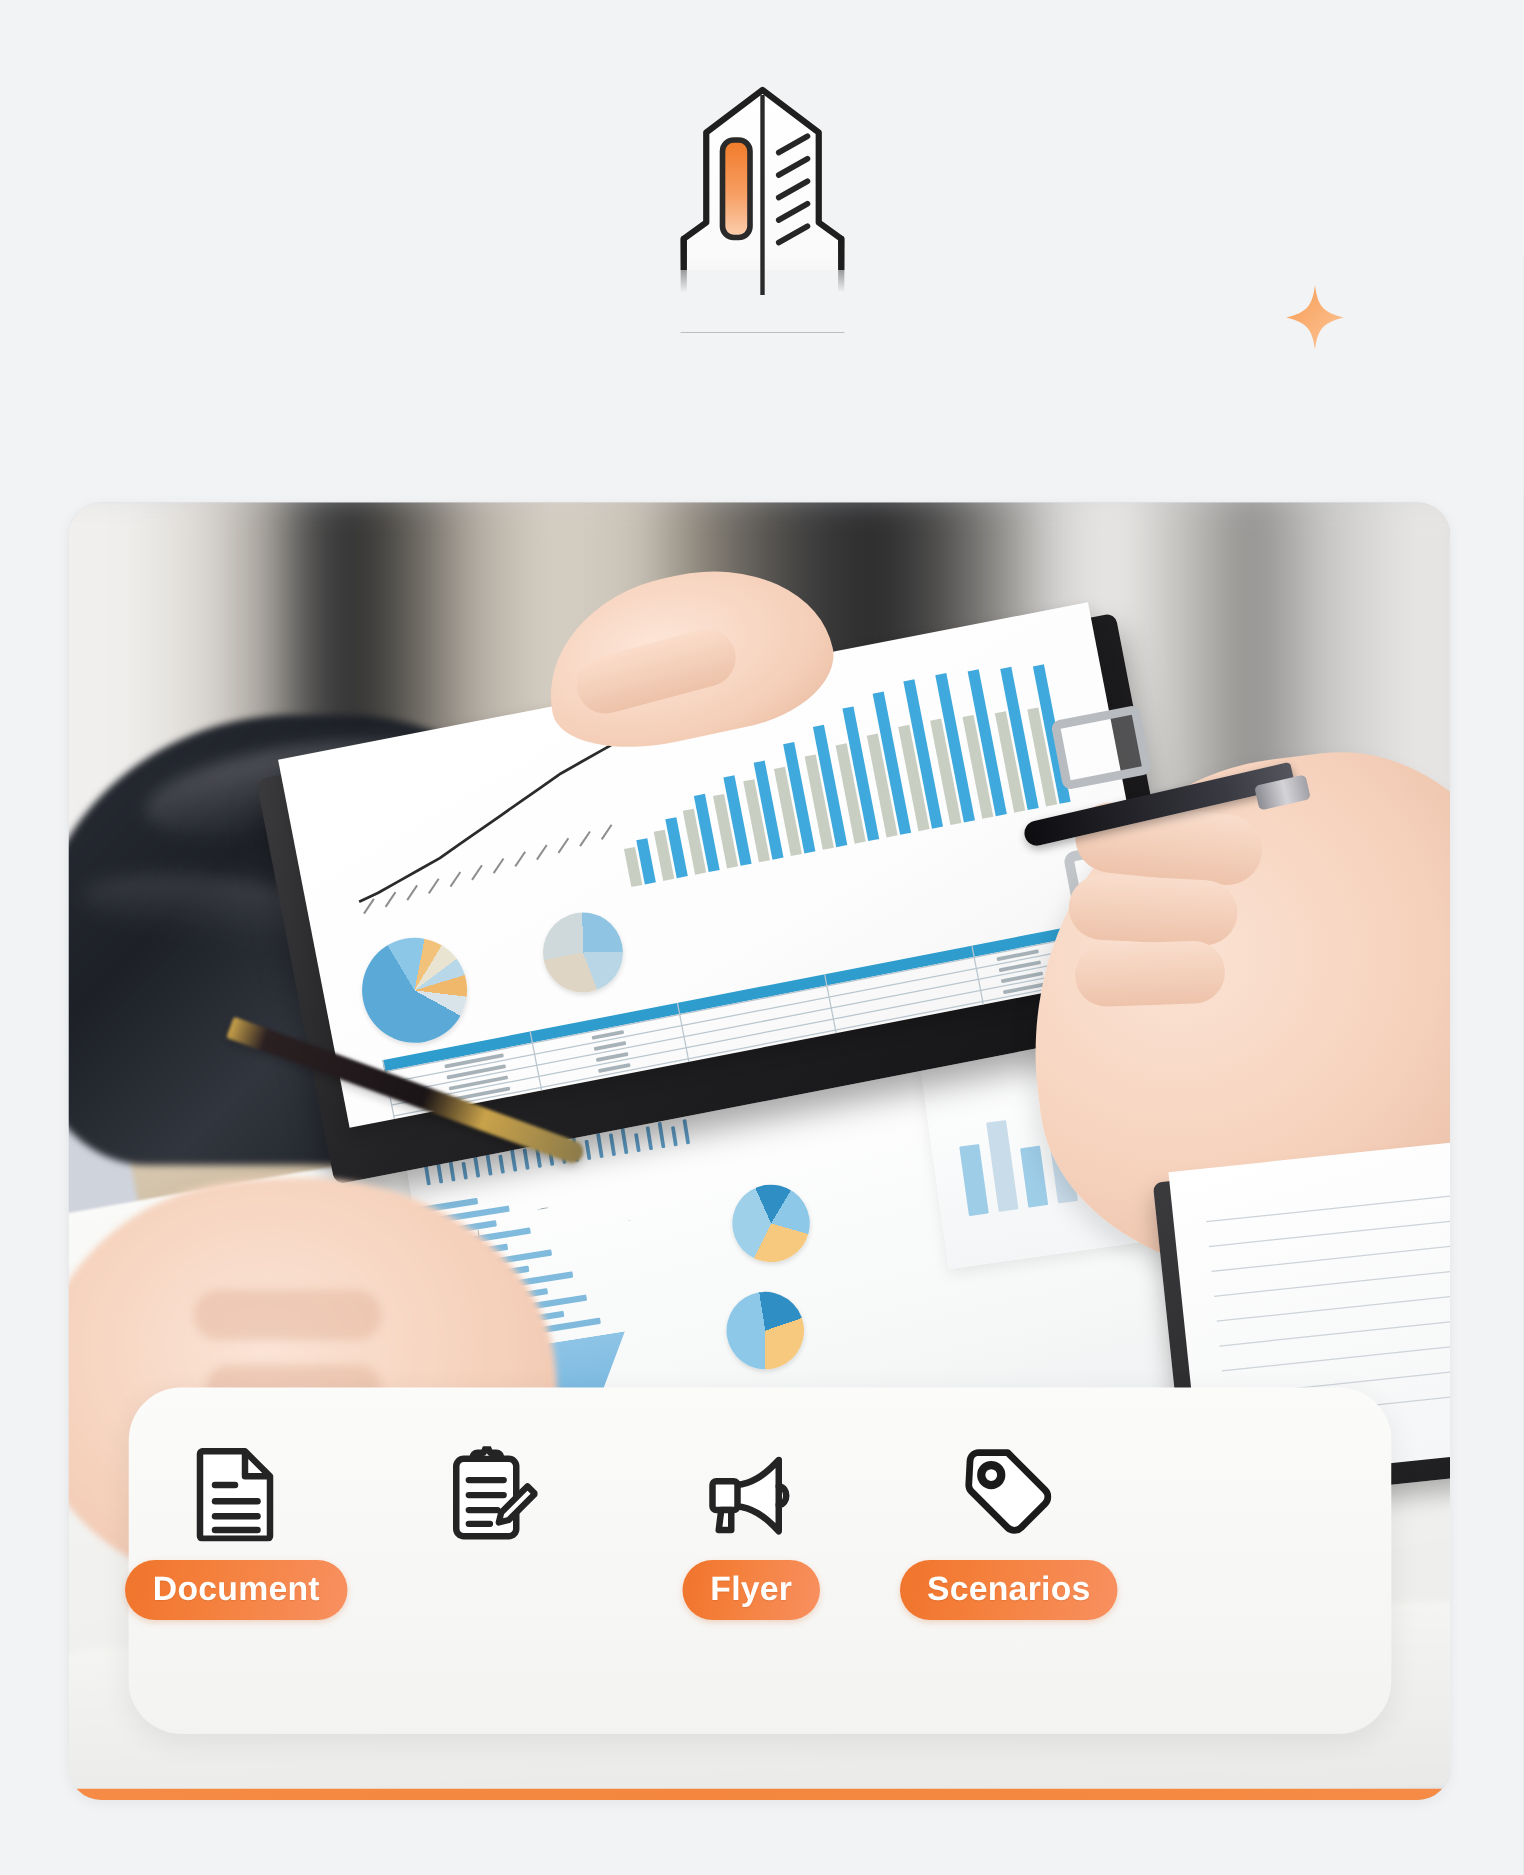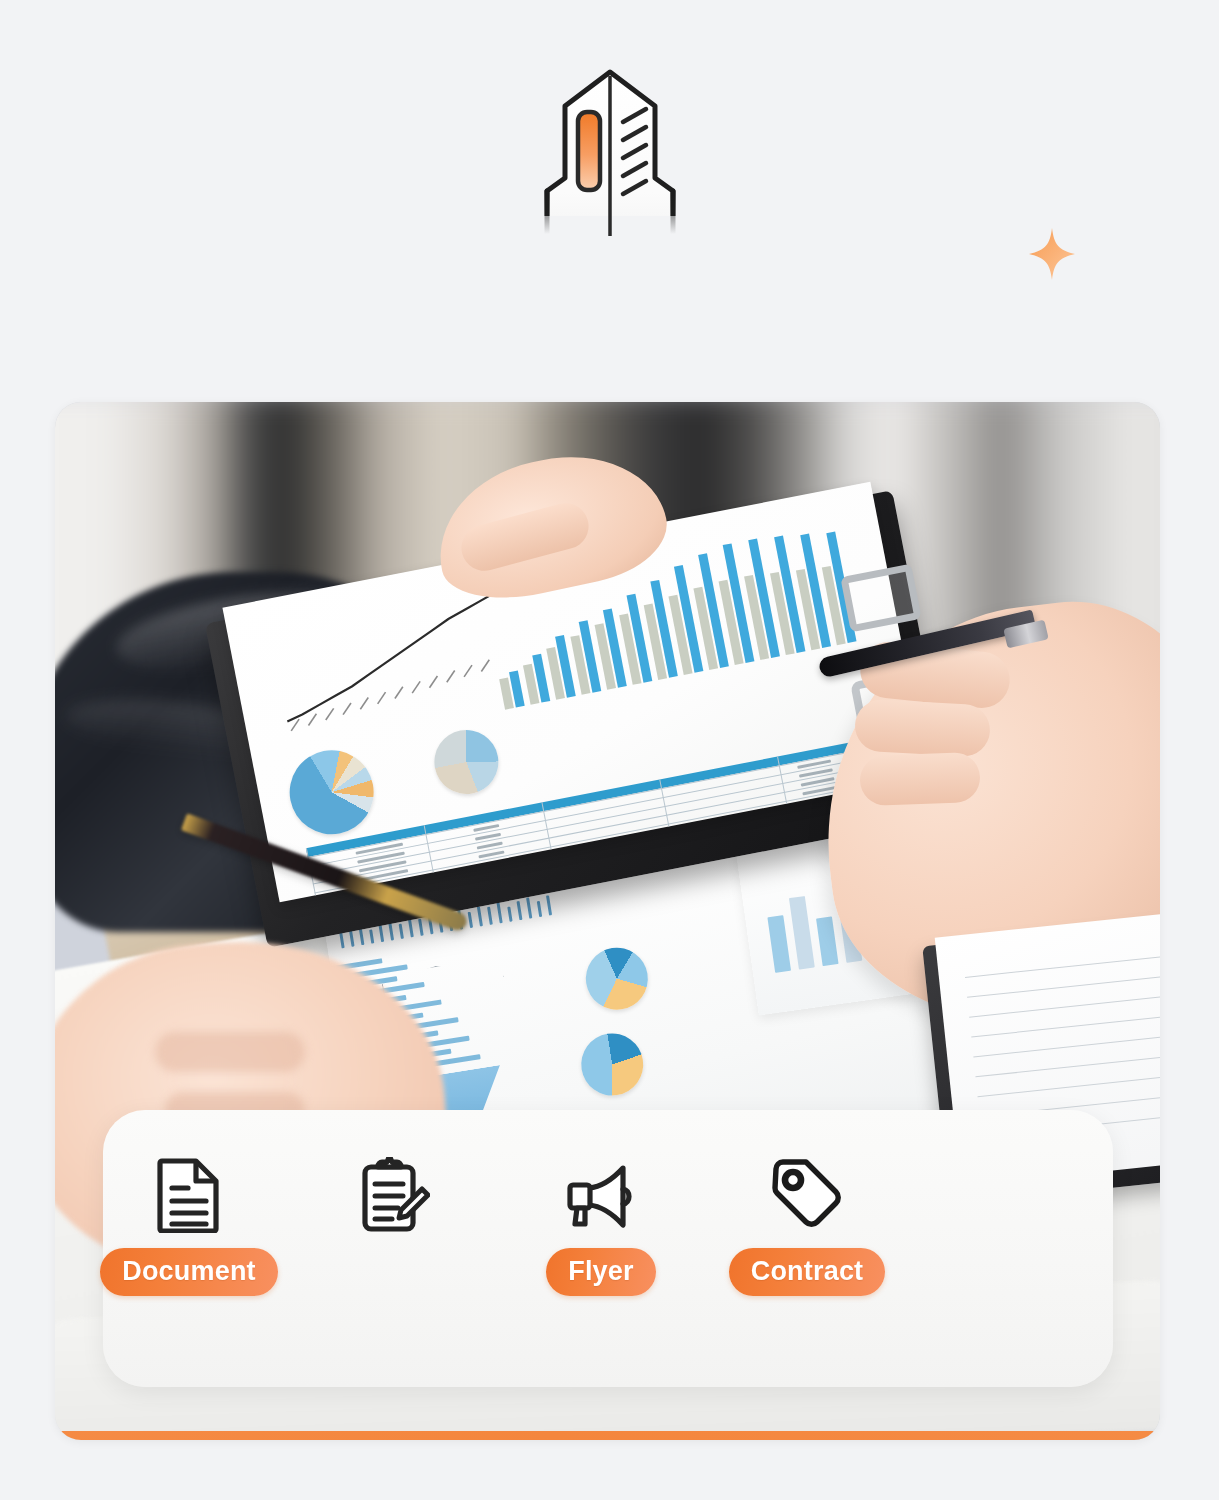--- a/index.html
+++ b/index.html
@@ -809,18 +809,18 @@
         <span class="category-badge">Flyer</span>
       </div>
 
       <div class="category-item">
         <div class="category-icon">
           <svg width="70" height="74" viewBox="0 0 70 74" xmlns="http://www.w3.org/2000/svg">
             <path d="M34 4 L64 34 C67 37 67 42 64 45 L45 64 C42 67 37 67 34 64 L5 35 C3.5 33.5 3 32 3 30 L4 11 C4.2 7 7 4.2 11 4 Z" fill="#fff" stroke="#1b1b1b" stroke-width="5.4" stroke-linejoin="round"></path>
             <circle cx="21" cy="22" r="8" fill="#fff" stroke="#1b1b1b" stroke-width="6.6"></circle>
           </svg>
         </div>
-        <span class="category-badge">Contract</span>
+        <span class="category-badge">Scenarios</span>
       </div>
 
     </div>
   </div>
 </div>
 
 </body></html>

